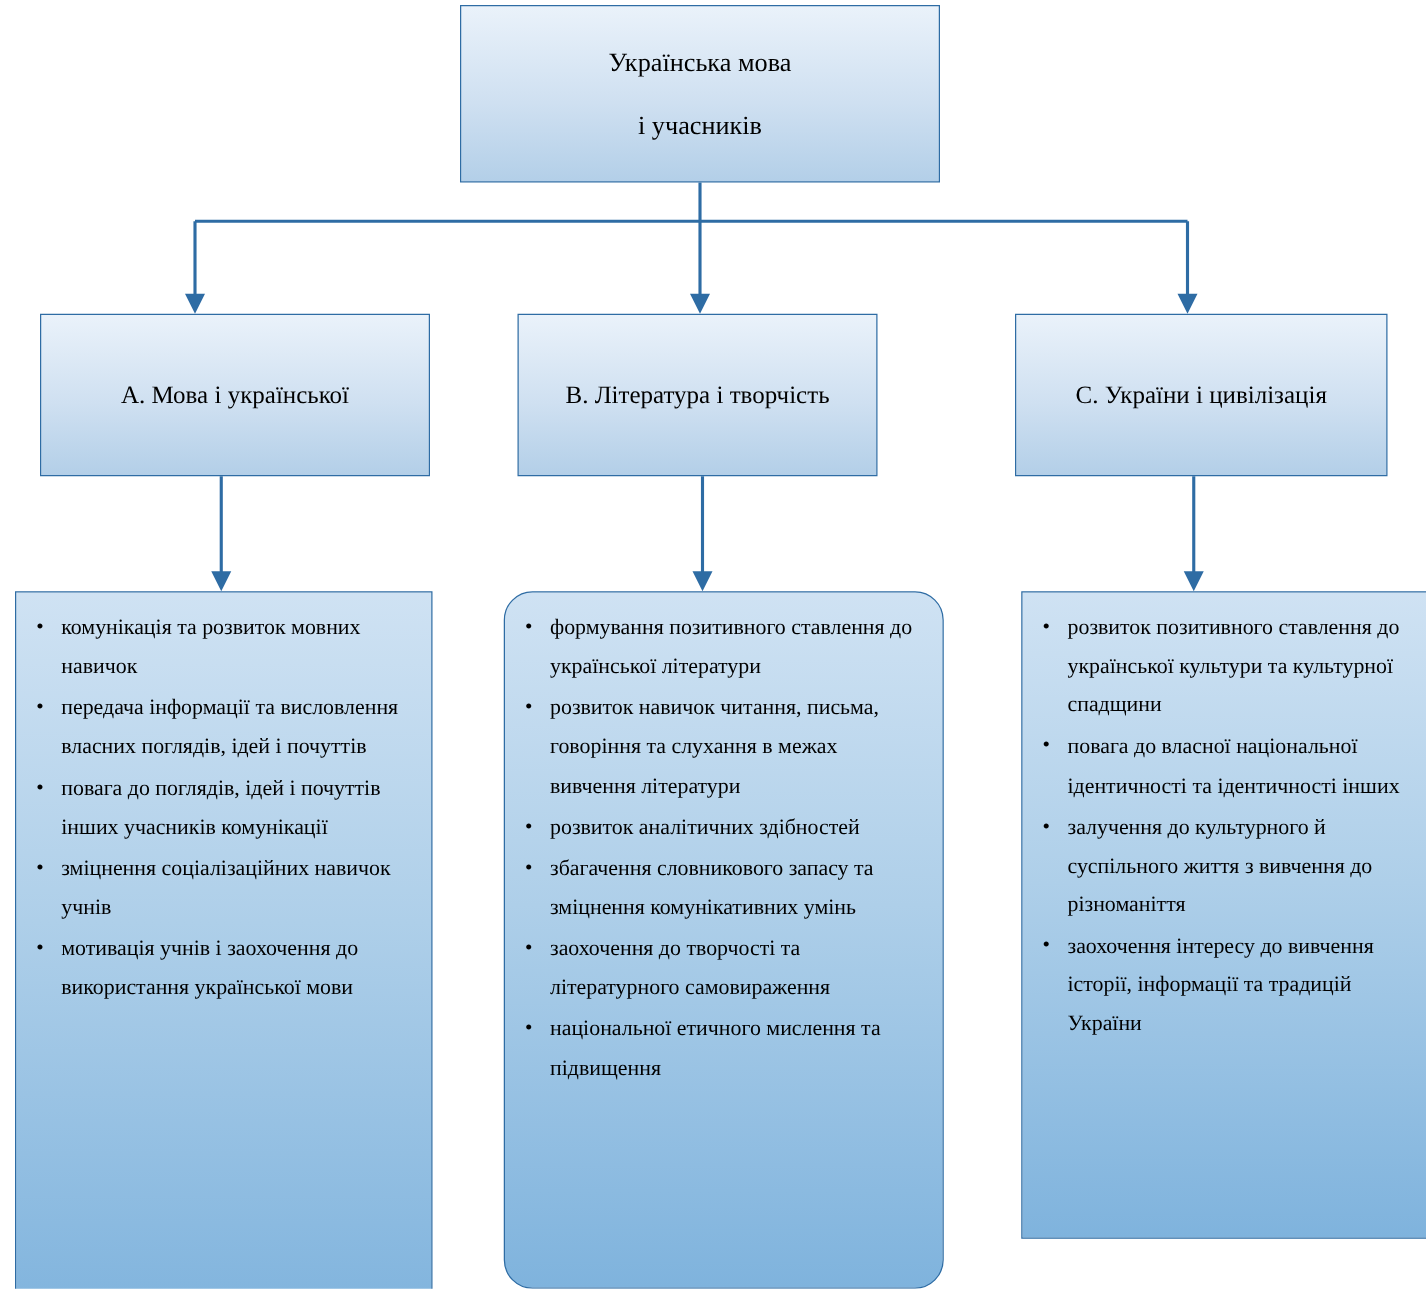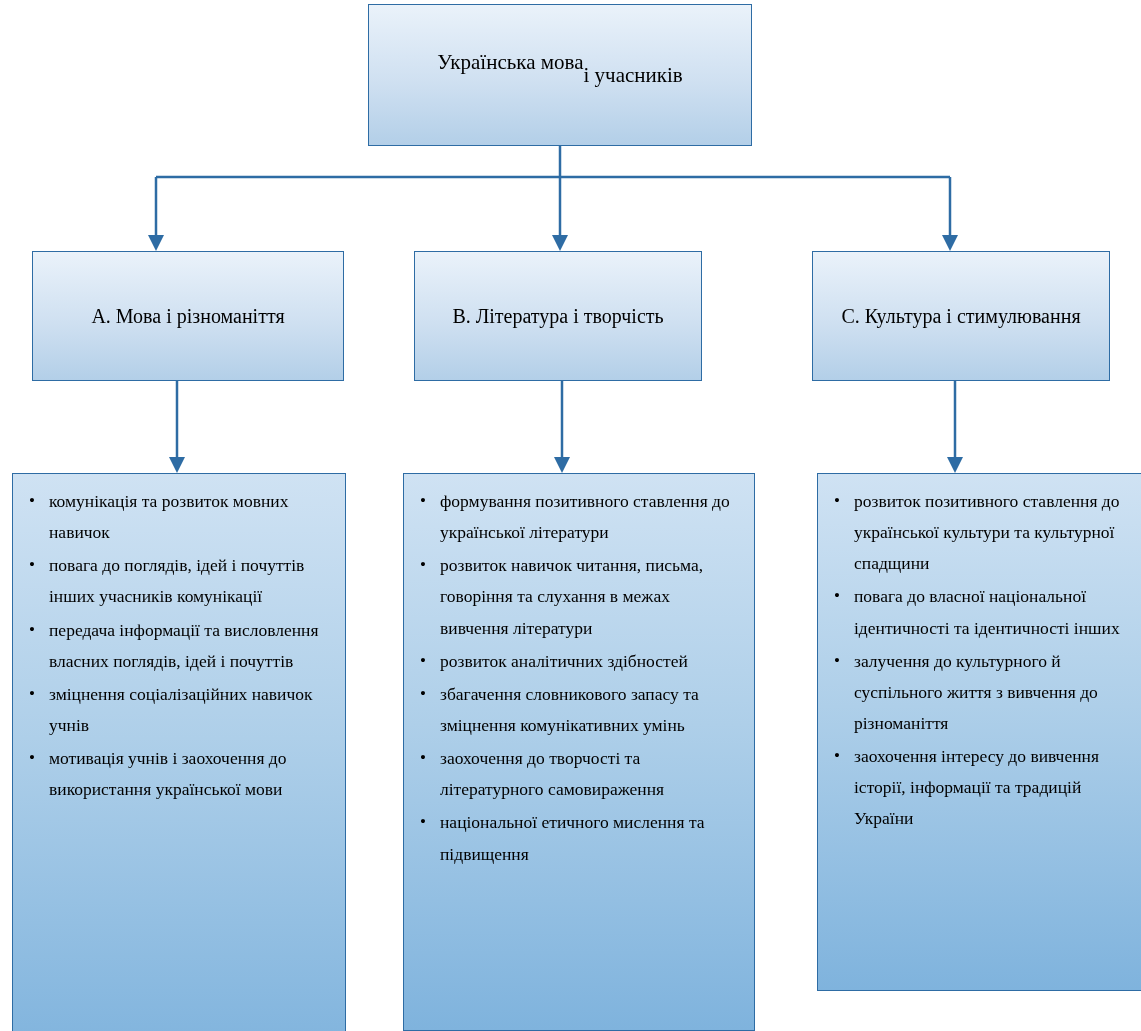--- a/index.html
+++ b/index.html
@@ -27,21 +27,21 @@
     box-sizing: border-box;
     border: 1px solid #2e6ca4;
     background: linear-gradient(to bottom, #eaf2fa 0%, #cfe0f1 55%, #b3cfe8 100%);
   }
   .box.root {
     left: 368px;
     top: 4px;
     width: 384px;
     height: 142px;
     display: flex;
-    flex-direction: row;
+    flex-direction: column;
     align-items: center;
     justify-content: center;
   }
   .root .line {
     font-size: 21px;
     line-height: 1.15;
     text-align: center;
   }
   .root .line.first { margin-bottom: 26px; }
 
@@ -61,21 +61,21 @@
   .b2-b { left: 414px; top: 251px; width: 288px; }
   .b2-c { left: 812px; top: 251px; width: 298px; }
 
   .box.level3 {
     background: linear-gradient(to bottom, #cfe2f3 0%, #aecfe9 45%, #7fb3dd 100%);
     border: 1px solid #2e6ca4;
     padding: 12px 14px 10px 14px;
     overflow: hidden;
   }
   .b3-a { left: 12px;  top: 473px; width: 334px; height: 588px; }
-  .b3-b { left: 403px; top: 473px; width: 352px; height: 558px; }
+  .b3-b { left: 403px; top: 473px; width: 352px; height: 558px; border-radius: 23px; }
   .b3-c { left: 817px; top: 473px; width: 330px; height: 518px; }
 
   .bullets {
     list-style: none;
     margin: 0;
     padding: 0;
   }
   .bullets li {
     position: relative;
     padding-left: 22px;
@@ -127,34 +127,34 @@
     <line x1="955" y1="381" x2="955" y2="460" stroke="#2e6ca4" stroke-width="2.5"></line>
     <polygon points="955,473 947,457 963,457" fill="#2e6ca4"></polygon>
   </svg>
 
   <div class="box root">
     <div class="line first">Українська мова</div>
     <div class="line">і учасників</div>
   </div>
 
   <div class="box level2 b2-a">
-    <div class="label">А. Мова і різноманіття</div>
+    <div class="label">А. Мова і української</div>
   </div>
   <div class="box level2 b2-b">
     <div class="label">В. Література і творчість</div>
   </div>
   <div class="box level2 b2-c">
-    <div class="label">С. Культура і стимулювання</div>
+    <div class="label">С. України і цивілізація</div>
   </div>
 
   <div class="box level3 b3-a">
     <ul class="bullets">
       <li>комунікація та розвиток мовних навичок</li>
+      <li>передача інформації та висловлення власних поглядів, ідей і почуттів</li>
       <li>повага до поглядів, ідей і почуттів інших учасників комунікації</li>
-      <li>передача інформації та висловлення власних поглядів, ідей і почуттів</li>
       <li>зміцнення соціалізаційних навичок учнів</li>
       <li>мотивація учнів і заохочення до використання української мови</li>
     </ul>
   </div>
 
   <div class="box level3 b3-b">
     <ul class="bullets">
       <li>формування позитивного ставлення до української літератури</li>
       <li>розвиток навичок читання, письма, говоріння та слухання в межах вивчення літератури</li>
       <li>розвиток аналітичних здібностей</li>

